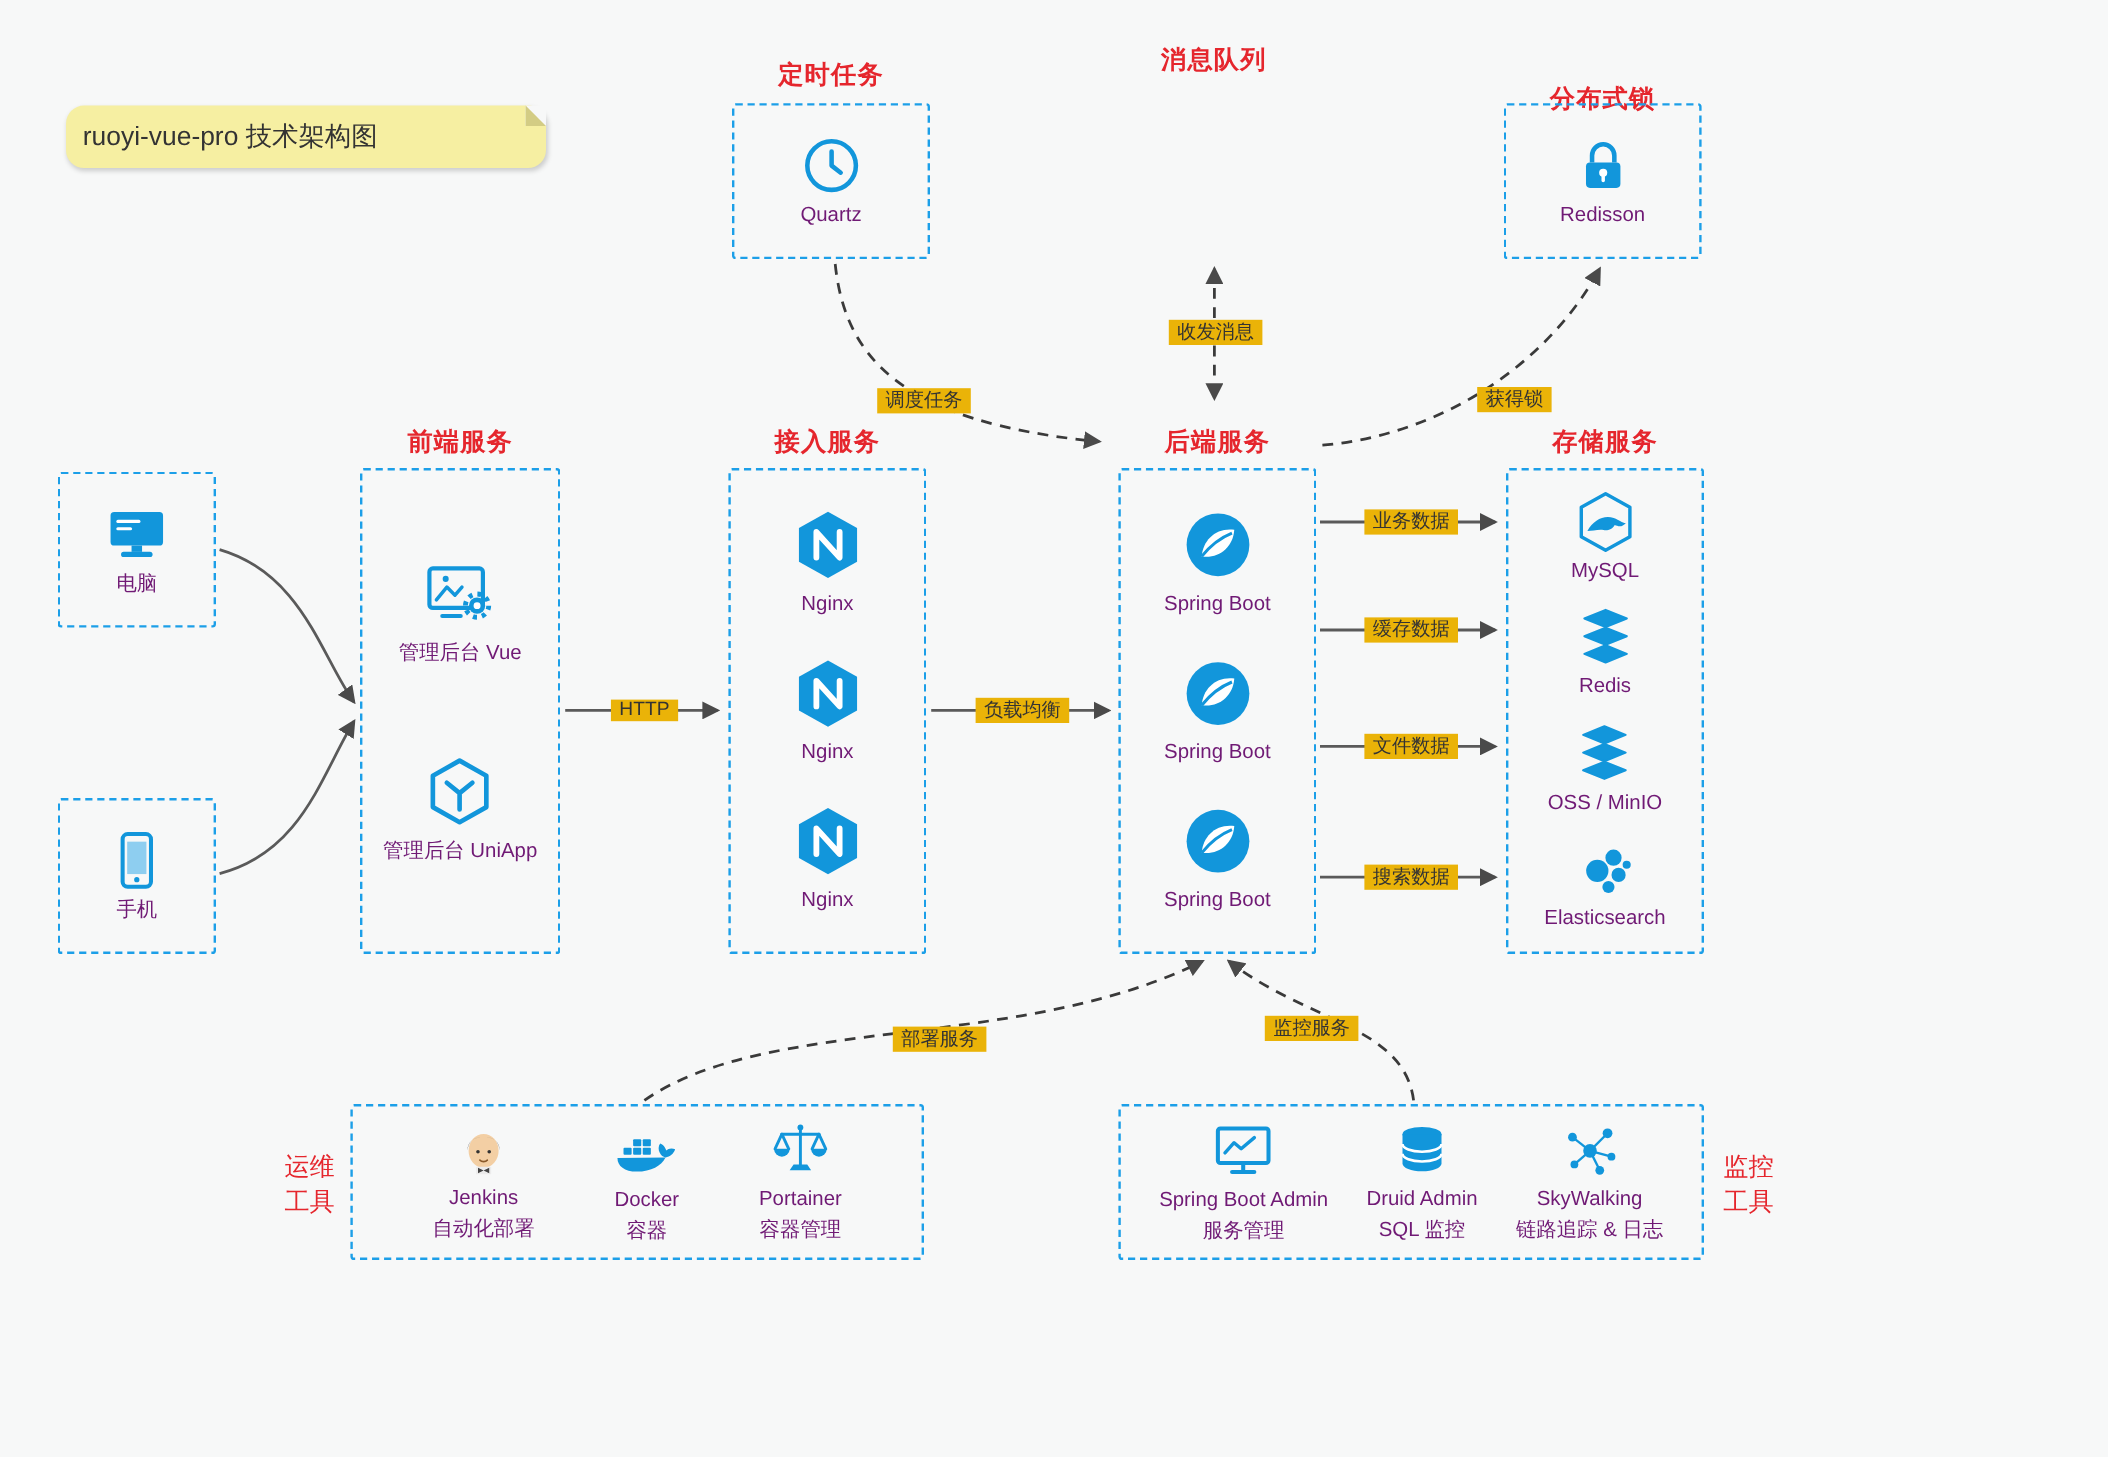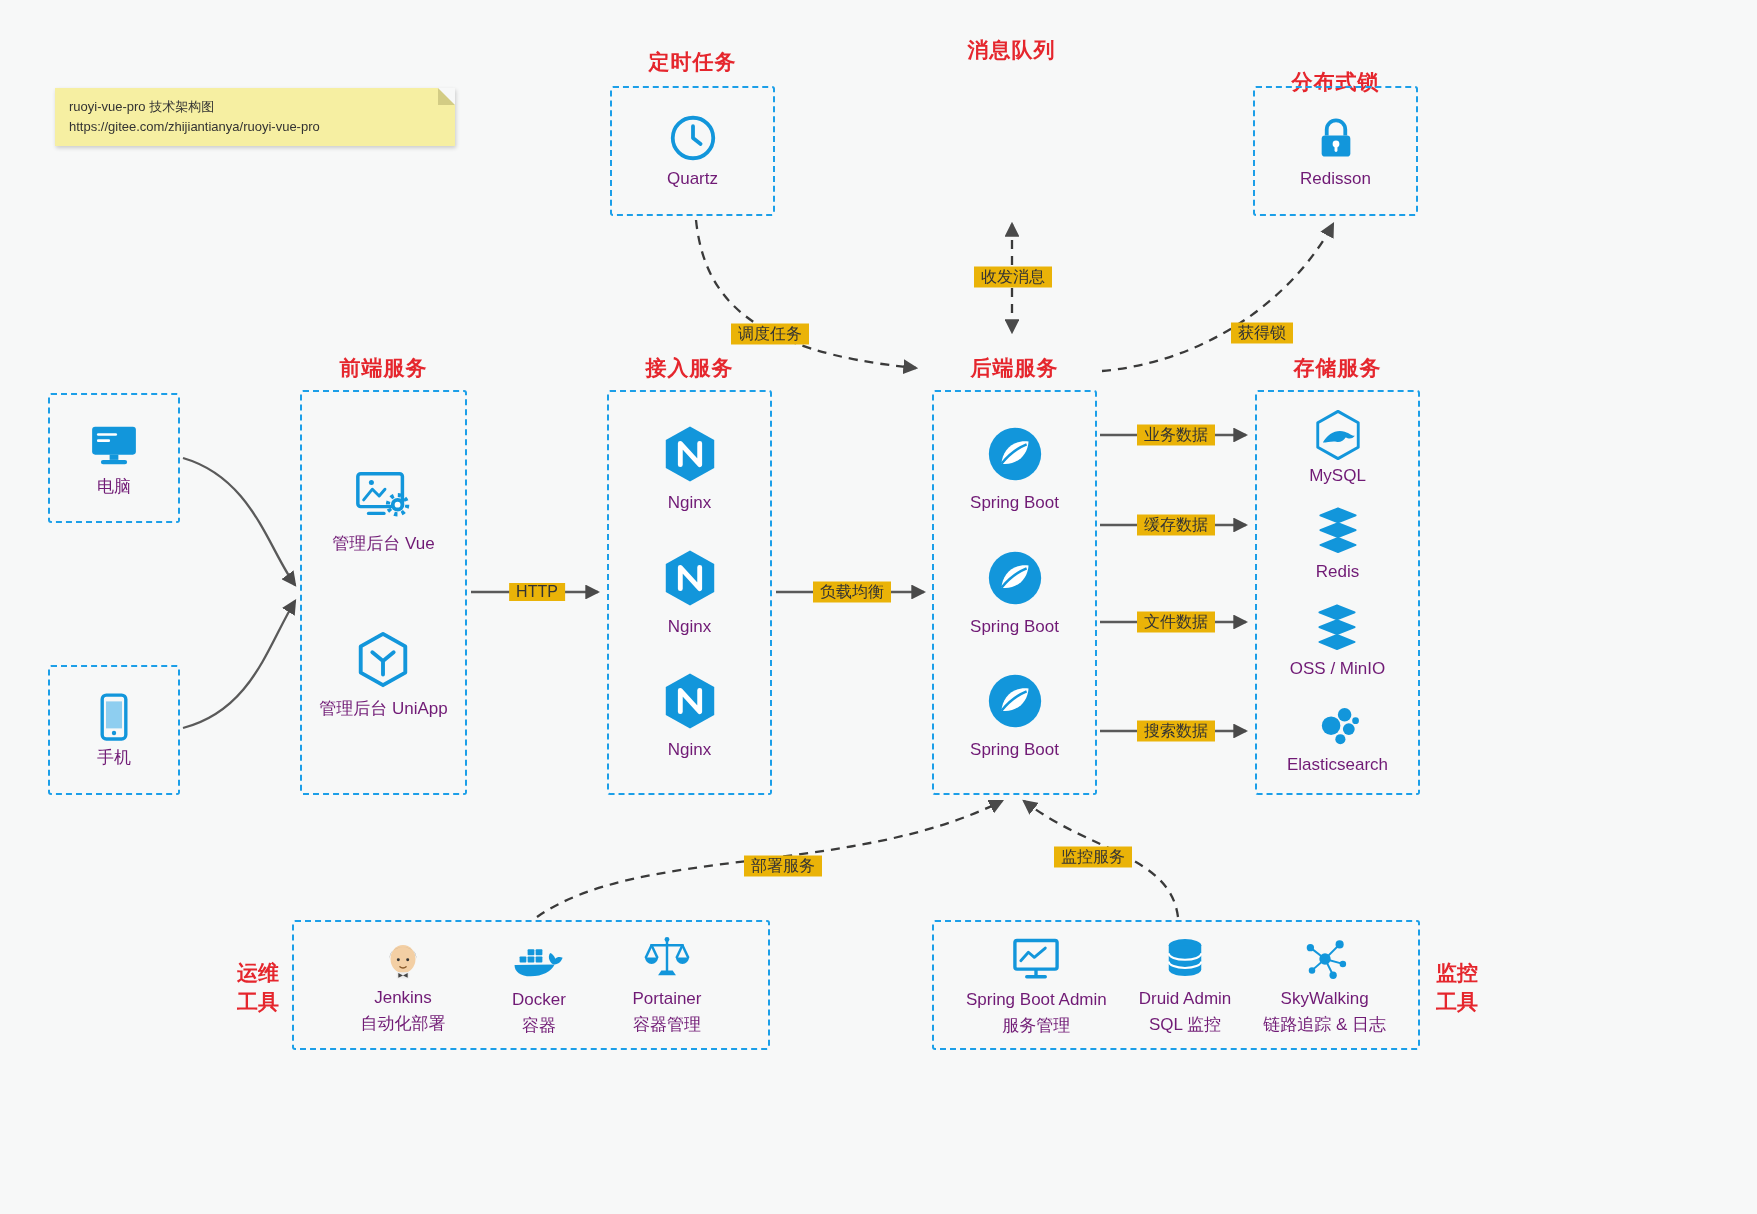--- a/index.html
+++ b/index.html
@@ -1,30 +1,30 @@
 <!DOCTYPE html>
 <html><head>
 <meta charset="utf-8">
 <style>
   * { margin:0; padding:0; box-sizing:border-box; }
   html,body { background:#ffffff; font-family:"Liberation Sans","DejaVu Sans",sans-serif; }
   .canvas { position:relative; width:1757px; height:1214px; background:#f7f8f8; overflow:hidden; color:#3c4043; }
   .abs { position:absolute; }
   .dashed-box { position:absolute; border:2.5px dashed #1c9fe8; border-radius:3px; }
   .col-title { position:absolute; text-align:center; font-size:21px; font-weight:bold; color:#e5262d; letter-spacing:1px; }
-  .side-label { position:absolute; width:48px; text-align:center; font-size:21px; font-weight:bold; color:#e5262d; line-height:1.4; }
+  .side-label { position:absolute; width:48px; text-align:center; font-size:21px; font-weight:normal; color:#e5262d; line-height:1.4; }
   .vstack { display:flex; flex-direction:column; align-items:center; justify-content:space-evenly; }
   .hstack { display:flex; flex-direction:row; align-items:center; justify-content:space-evenly; }
   .item { display:flex; flex-direction:column; align-items:center; gap:7px; }
   .item.tight { gap:3px; }
   .item-label { font-size:17px; color:#701a75; white-space:nowrap; text-align:center; line-height:1.35; }
   .icon { display:flex; align-items:center; justify-content:center; }
   .edge-label { position:absolute; transform:translate(-50%,-50%); background:#eab308; padding:0 7px; font-size:16px; color:#333; white-space:nowrap; }
-  .note { position:absolute; left:55px; top:88px; width:400px; background:#f6efa2; padding:9px 14px; font-size:13px; line-height:1.55; color:#333;
-          box-shadow:1px 2px 4px rgba(0,0,0,.18); }
+  .note { position:absolute; left:55px; top:88px; width:400px; background:#f6efa2; padding:9px 14px; font-size:22px; line-height:1.55; color:#333;
+          box-shadow:1px 2px 4px rgba(0,0,0,.18);border-radius:15px; }
   .note-fold { position:absolute; top:0; right:0; width:0; height:0; border-top:17px solid #f7f8f8; border-left:17px solid #d3cc84; }
   svg { display:block; }
 </style>
 </head>
 <body>
 
 <div class="canvas">
 
   <svg class="abs" width="1757" height="1214" style="left:0;top:0;pointer-events:none;">
     <defs>
@@ -46,21 +46,20 @@
       <path d="M696,220 C704,296 748,352 916,368" marker-end="url(#ah)"></path>
       <path d="M1012,224 V332" marker-start="url(#ah)" marker-end="url(#ah)"></path>
       <path d="M1102,371 C1205,362 1292,300 1333,224" marker-end="url(#ah)"></path>
       <path d="M537,917 C640,845 850,877 1002,801" marker-end="url(#ah)"></path>
       <path d="M1178,917 C1170,855 1090,852 1024,801" marker-end="url(#ah)"></path>
     </g>
   </svg>
 
   <div class="note">
     <div>ruoyi-vue-pro 技术架构图</div>
-    <div>https://gitee.com/zhijiantianya/ruoyi-vue-pro</div>
     <div class="note-fold"></div>
   </div>
 
   <div class="col-title" style="left:610px;top:48px;width:165px;font-family:Liberation Mono, monospace;">定时任务</div>
   <div class="dashed-box vstack" style="left:610px;top:86px;width:165px;height:130px;">
     <div class="item tight">
       <span class="icon">
         <svg viewBox="0 0 64 64" width="54" height="54">
           <circle cx="32" cy="32" r="24" fill="none" stroke="#1296db" stroke-width="4.5"></circle>
           <path d="M32 18 V32 L41 39" fill="none" stroke="#1296db" stroke-width="4.5" stroke-linecap="round" stroke-linejoin="round"></path>

